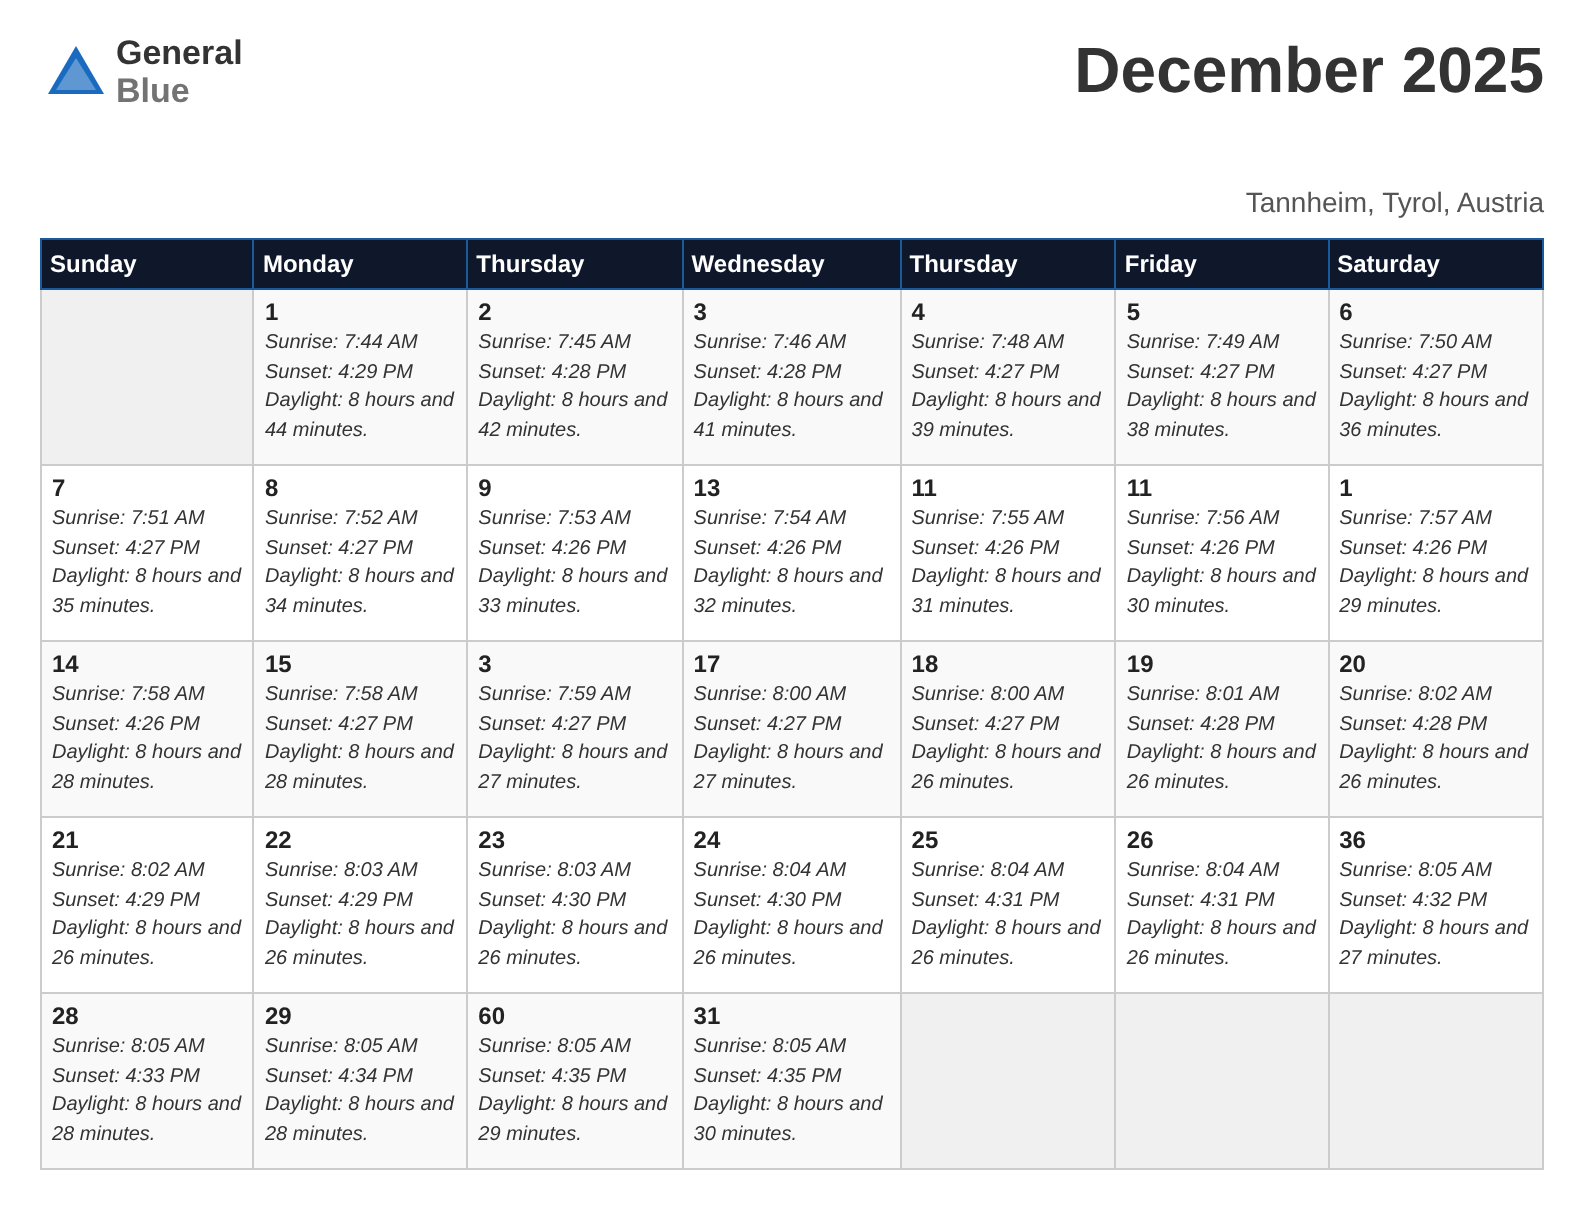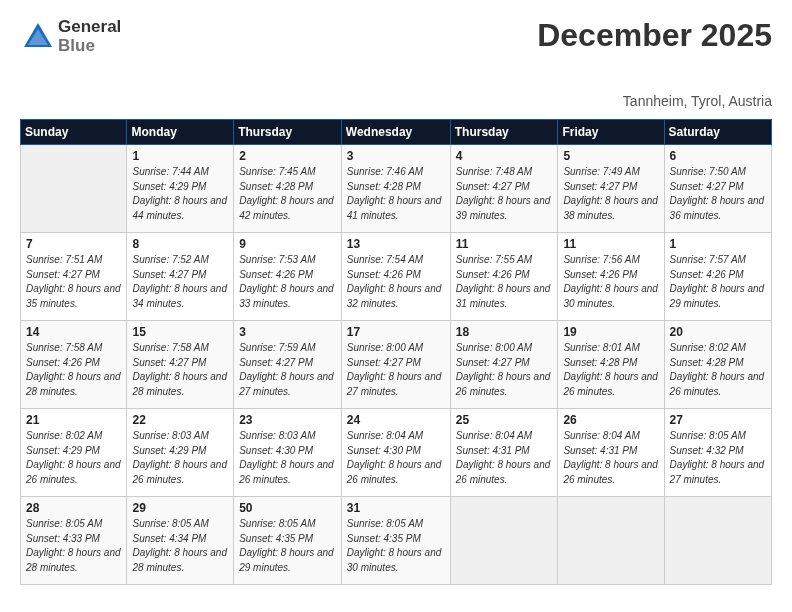--- a/index.html
+++ b/index.html
@@ -243,35 +243,35 @@
         </td>
           <td>
           <span class="day-num">25</span>
           <span class="day-info">Sunrise: 8:04 AM<br>Sunset: 4:31 PM<br>Daylight: 8 hours and 26 minutes.</span>
         </td>
           <td>
           <span class="day-num">26</span>
           <span class="day-info">Sunrise: 8:04 AM<br>Sunset: 4:31 PM<br>Daylight: 8 hours and 26 minutes.</span>
         </td>
           <td>
-          <span class="day-num">27</span>
+          <span class="day-num">36</span>
           <span class="day-info">Sunrise: 8:05 AM<br>Sunset: 4:32 PM<br>Daylight: 8 hours and 27 minutes.</span>
         </td>
         </tr>
         <tr>
           <td>
           <span class="day-num">28</span>
           <span class="day-info">Sunrise: 8:05 AM<br>Sunset: 4:33 PM<br>Daylight: 8 hours and 28 minutes.</span>
         </td>
           <td>
           <span class="day-num">29</span>
           <span class="day-info">Sunrise: 8:05 AM<br>Sunset: 4:34 PM<br>Daylight: 8 hours and 28 minutes.</span>
         </td>
           <td>
-          <span class="day-num">50</span>
+          <span class="day-num">60</span>
           <span class="day-info">Sunrise: 8:05 AM<br>Sunset: 4:35 PM<br>Daylight: 8 hours and 29 minutes.</span>
         </td>
           <td>
           <span class="day-num">31</span>
           <span class="day-info">Sunrise: 8:05 AM<br>Sunset: 4:35 PM<br>Daylight: 8 hours and 30 minutes.</span>
         </td>
           <td class="empty-cell"></td>
           <td class="empty-cell"></td>
           <td class="empty-cell"></td>
         </tr>

